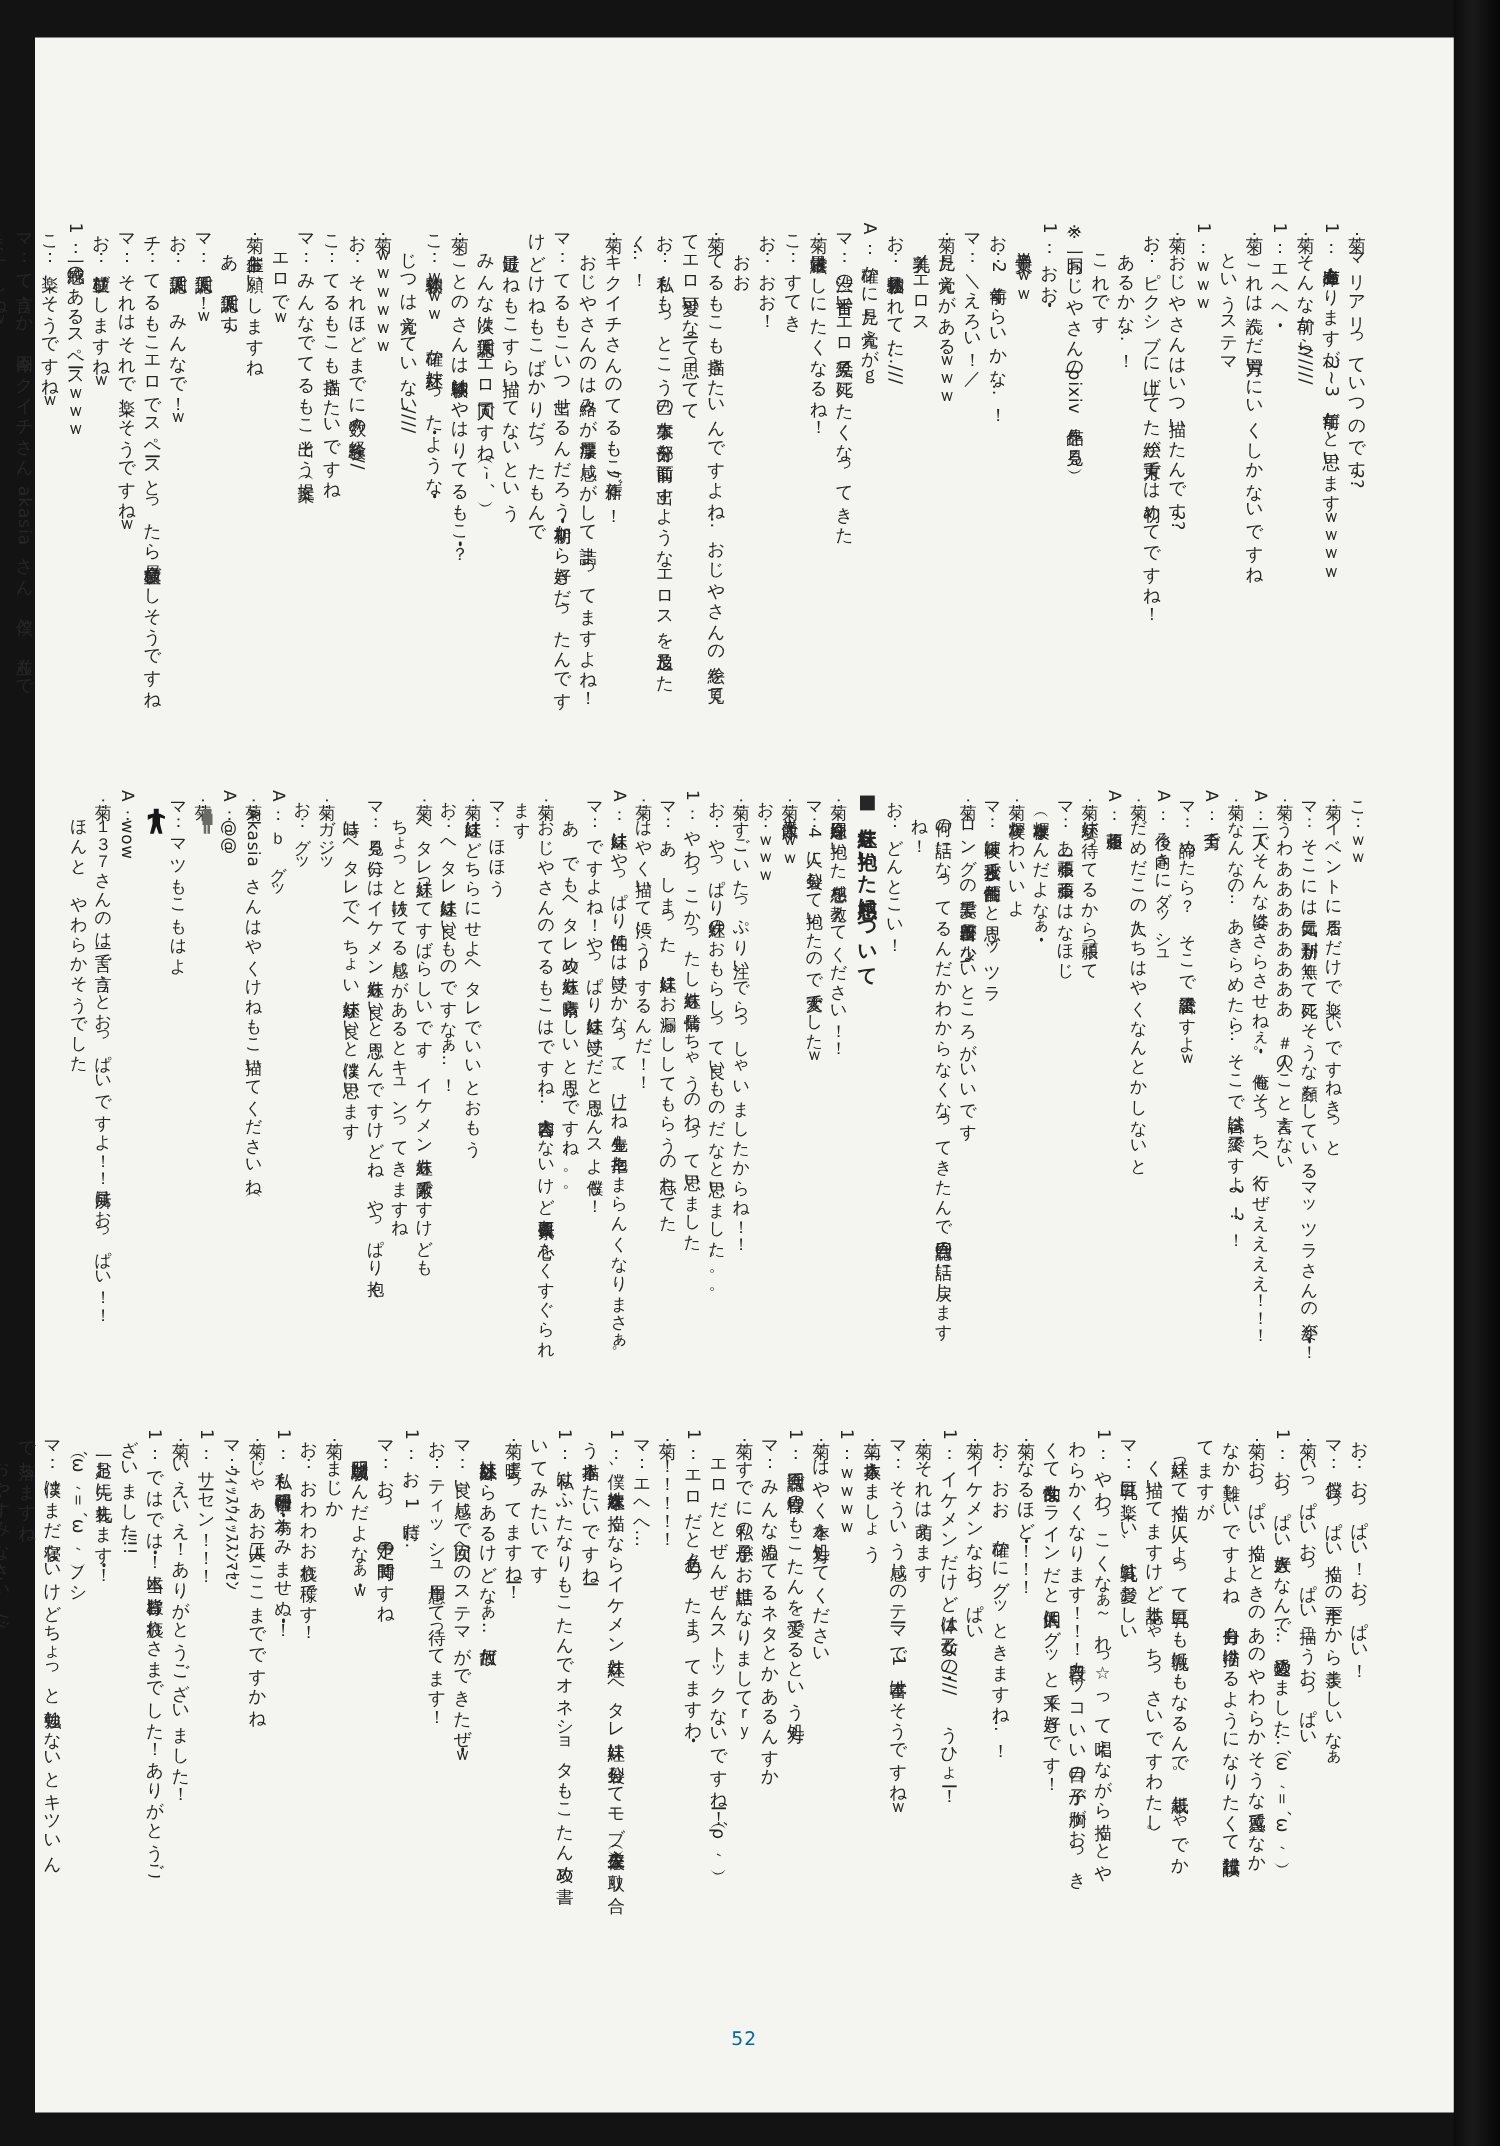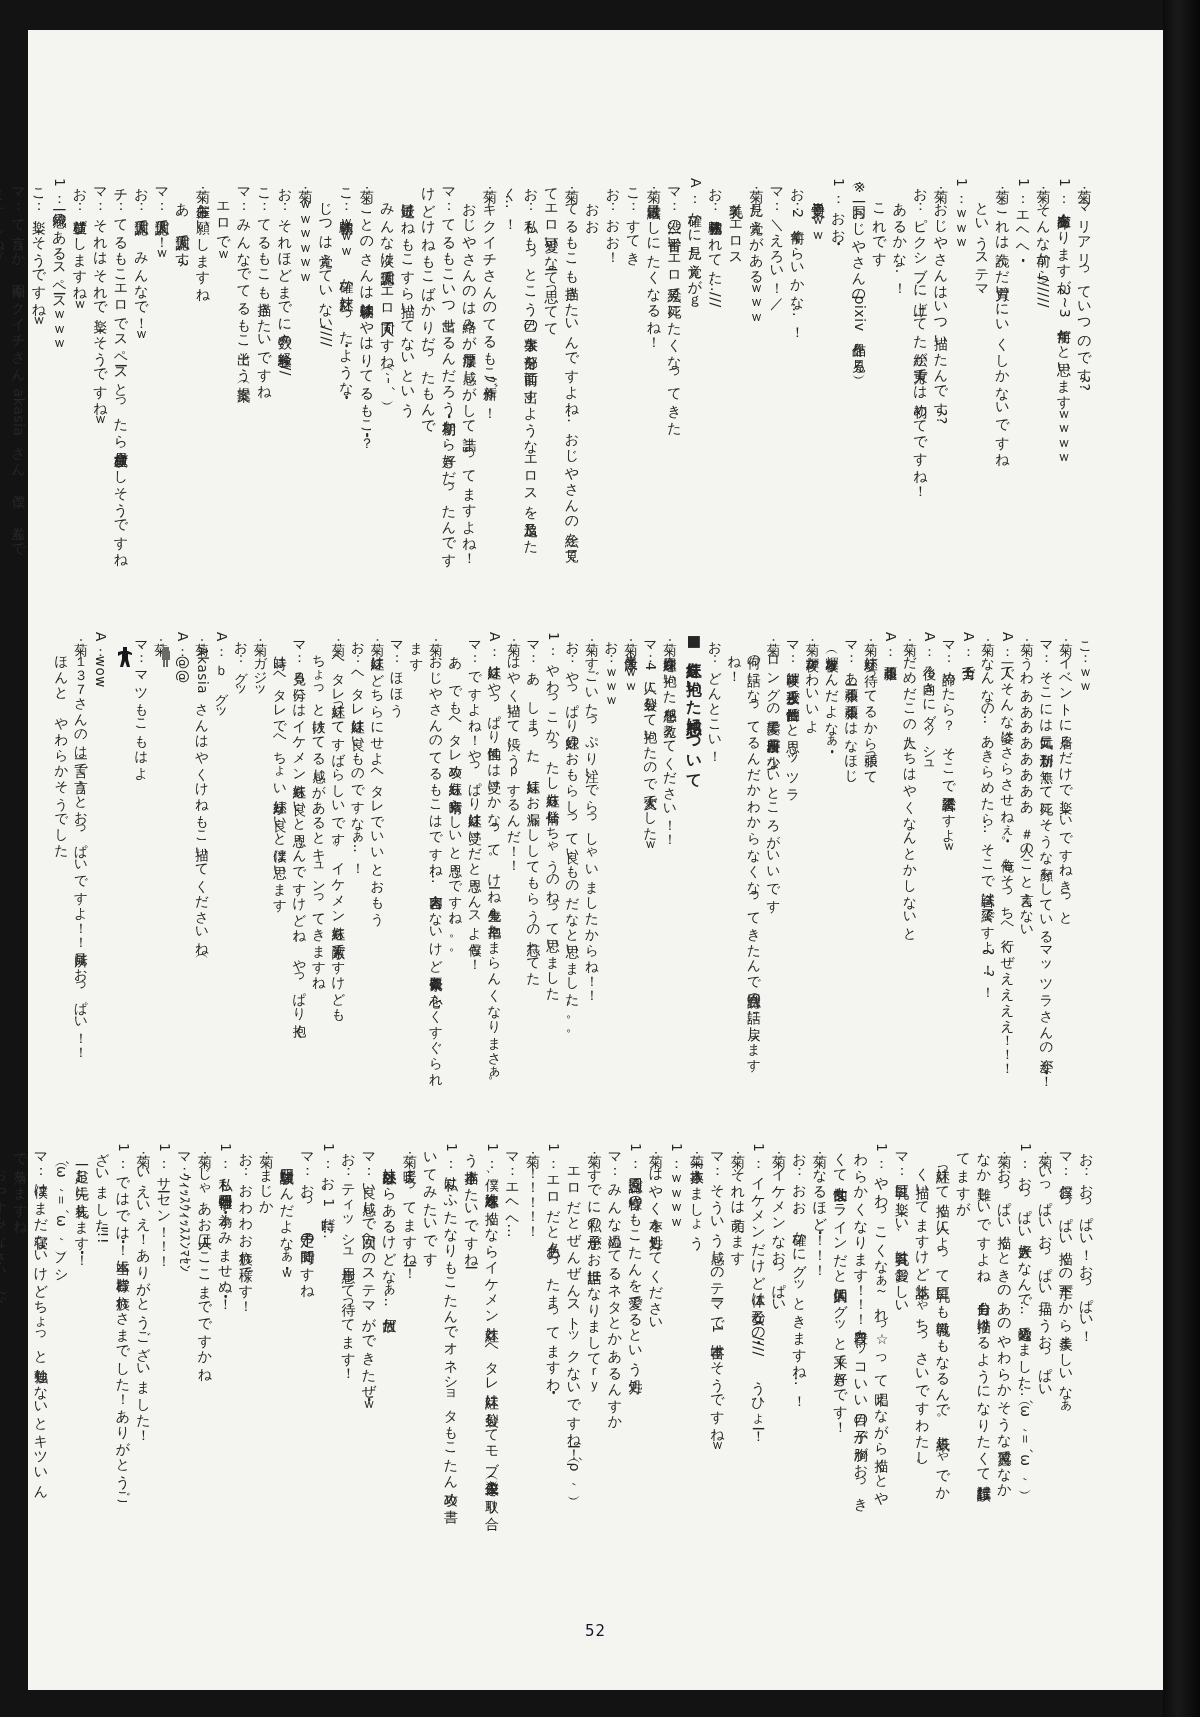--- a/index.html
+++ b/index.html
@@ -28,21 +28,21 @@
   .vblock p.cont{padding-top:1.05em;}
   .vblock .spk{white-space:nowrap;}
   .vblock .heading{font-weight:bold;font-size:15.5px;padding-left:4px;padding-right:2px;}
   #blk-top{top:148px;right:68px;height:388px;font-size:14px;line-height:20.5px;}
   #blk-middle{top:602px;right:68px;height:458px;font-size:13.5px;line-height:19.5px;}
   #blk-bottom{top:1113px;right:66px;height:364px;font-size:14px;line-height:20.5px;}
   .sprite{display:inline-block;width:14px;height:22px;vertical-align:middle;}
   .sprite svg{display:block;width:14px;height:22px;}
   .page-number{
     position:absolute;left:0;right:0;top:1592px;text-align:center;
-    color:#0f172a;font-size:15px;letter-spacing:1px;
+    color:#0369a1;font-size:15px;letter-spacing:1px;
   }
 </style>
 </head>
 <body>
 
 <div class="scan-edge-right"></div>
 
 <div class="page">
   <div id="blk-top" class="vblock">
       <p><span class="spk">菊：</span>マリアリっていつのです??</p>

